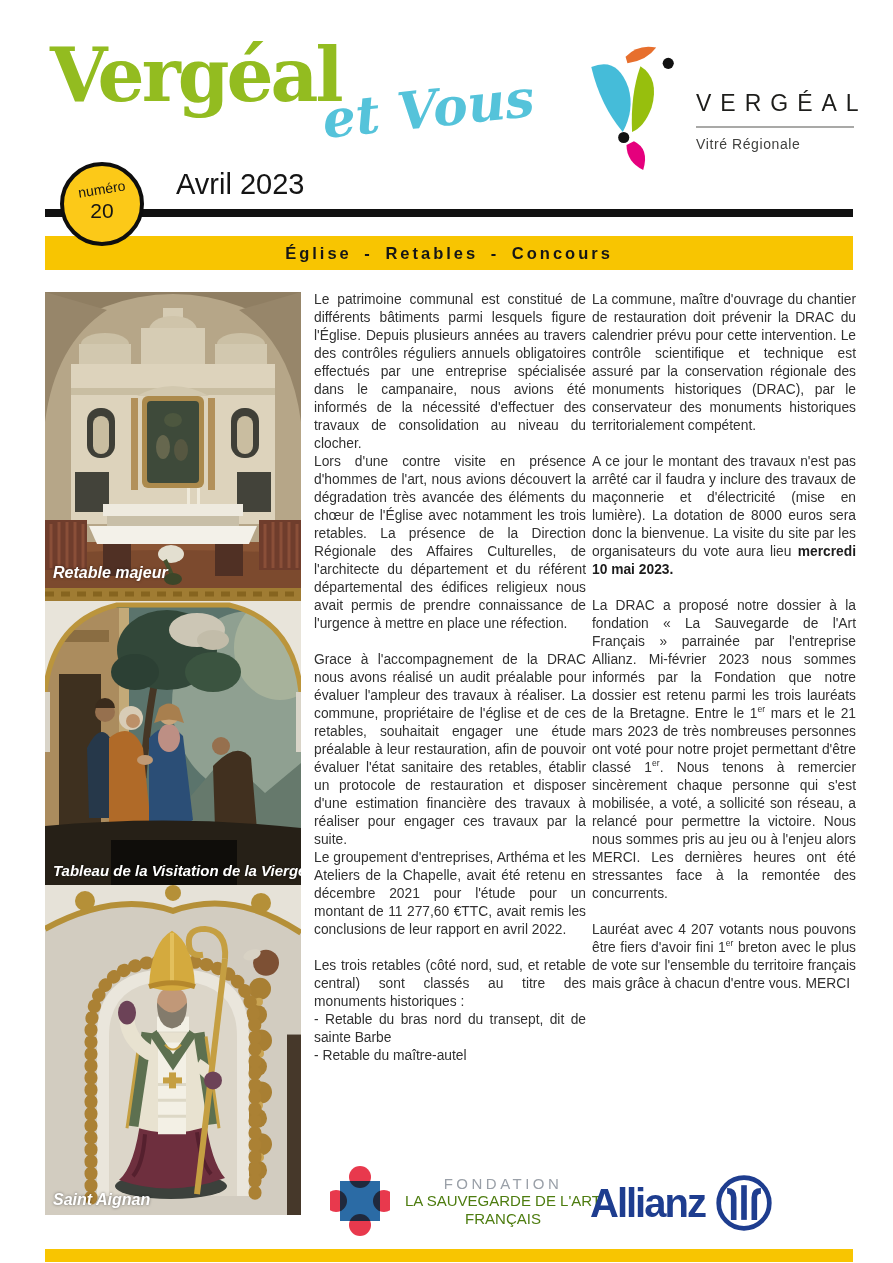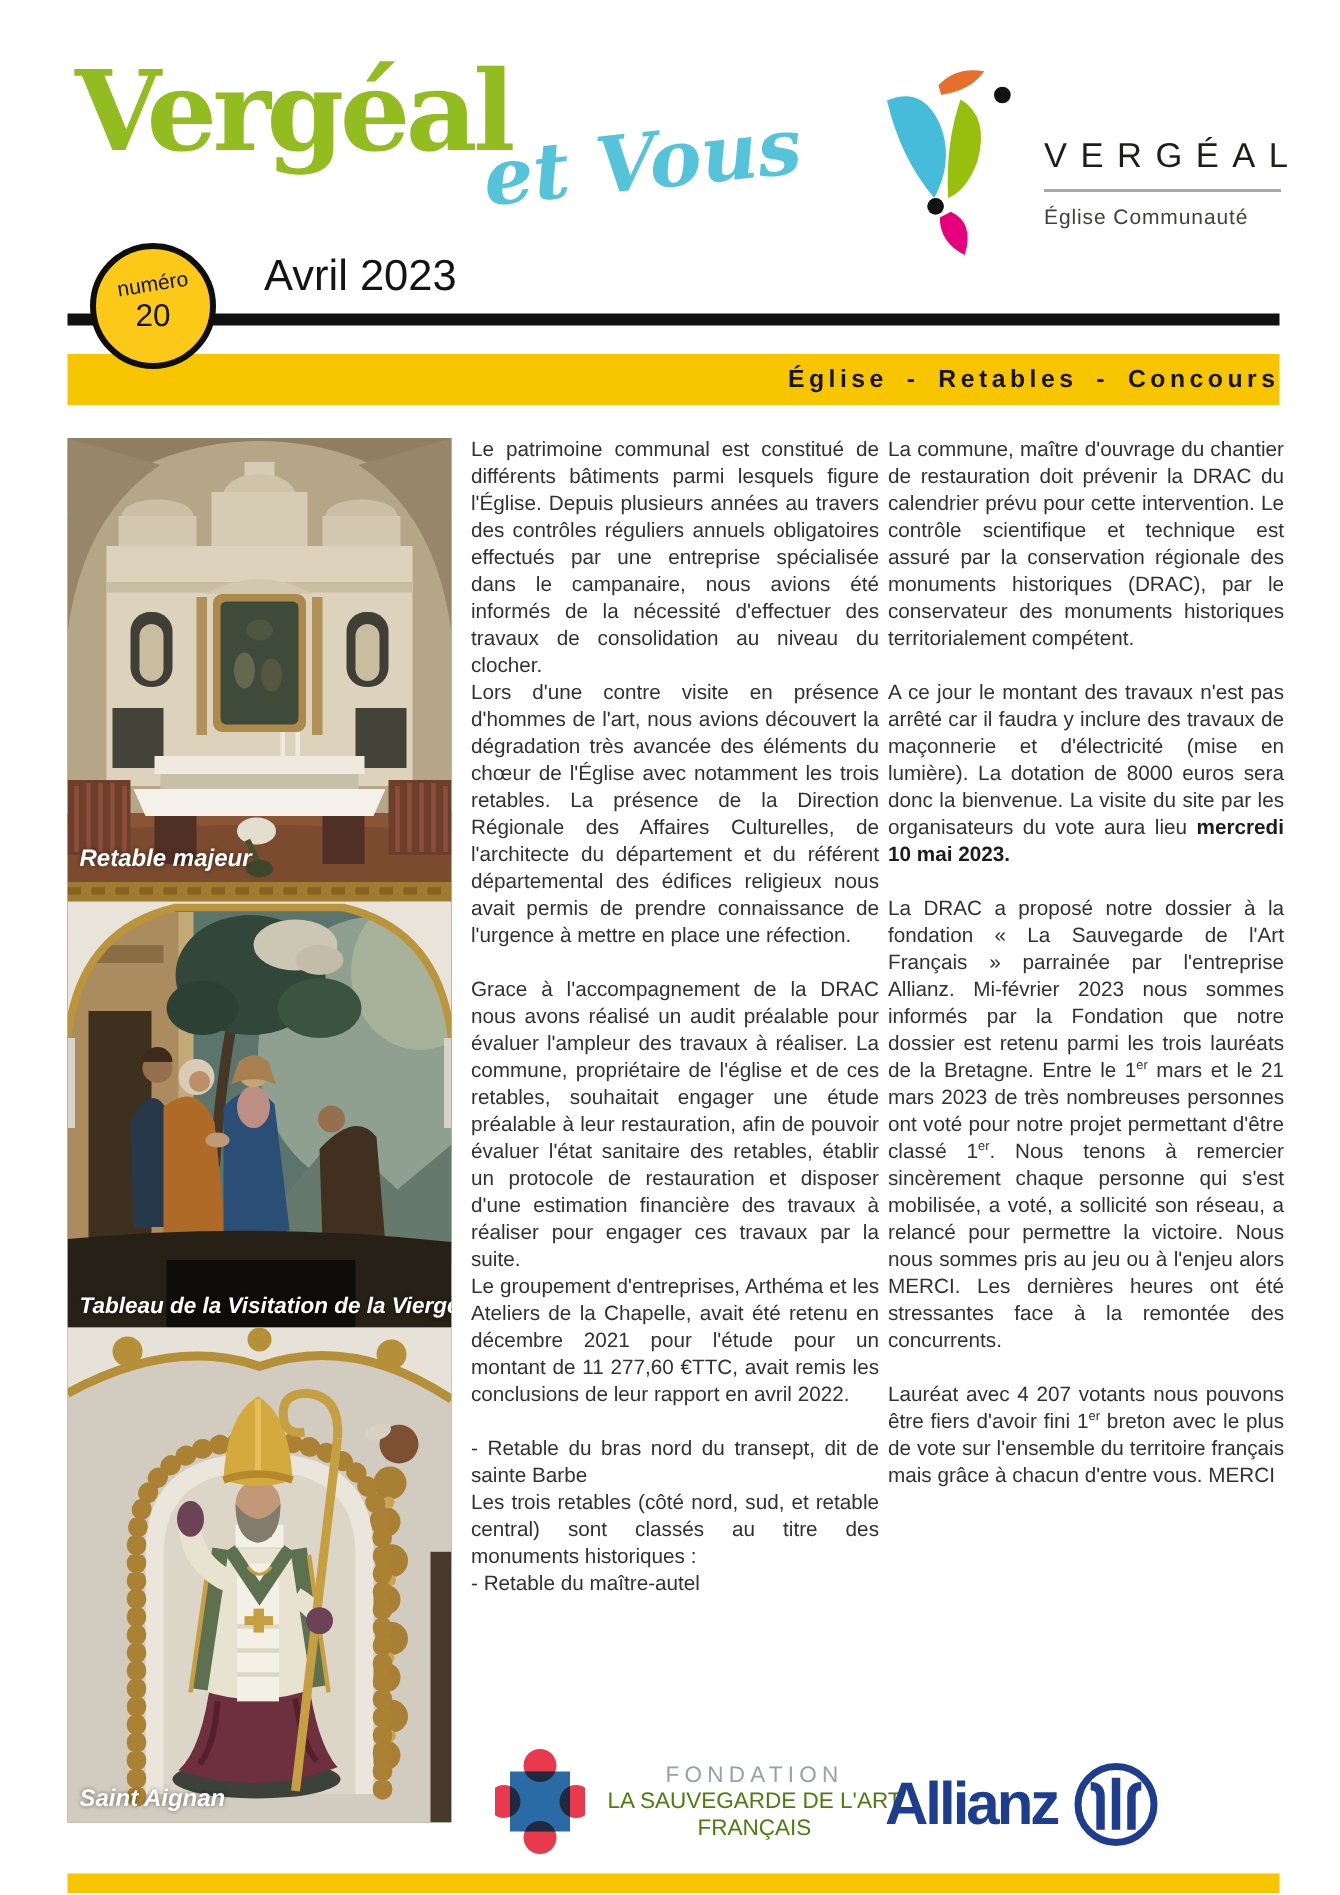--- a/index.html
+++ b/index.html
@@ -22,21 +22,21 @@
 
   .issue-badge{position:absolute;left:60px;top:162px;width:84px;height:84px;border-radius:50%;
     background:#fcc918;border:4px solid #0e0e0e;box-sizing:border-box;z-index:3;
     display:flex;flex-direction:column;align-items:center;justify-content:center;}
   .issue-label{font-size:14px;color:#141414;transform:rotate(-9deg);margin-top:-4px;}
   .issue-number{font-size:21px;color:#141414;margin-top:2px;}
   .date{position:absolute;left:176px;top:168px;font-size:29px;color:#141414;}
   .topbar{position:absolute;left:45px;top:209px;width:808px;height:8px;background:#111;z-index:2;}
 
   .banner{position:absolute;left:45px;top:236px;width:808px;height:34px;background:#f8c501;
-    display:flex;align-items:center;justify-content:flex-end;}
+    display:flex;align-items:center;justify-content:center;}
   .banner-title{font-size:16.5px;font-weight:bold;letter-spacing:3px;word-spacing:5px;color:#161616;}
 
   
   .photos{position:absolute;left:45px;top:292px;width:256px;}
   .photo{position:relative;width:256px;overflow:hidden;background:#8f7e62;}
   .photo svg{display:block;width:100%;height:100%;}
   .photo.p1{height:296px;margin-bottom:11px;}
   .photo.p2{height:297px;margin-bottom:8px;}
   .photo.p3{height:330px;}
   .caption{position:absolute;left:8px;bottom:6px;color:#fff;font-style:italic;font-weight:bold;
@@ -80,21 +80,21 @@
       <path d="M10,28 Q38,16 50,50 Q57,74 44,98 Q20,70 10,28 Z" fill="#45bcd9"></path>
       <path d="M47,17 Q60,3 80,7 Q70,21 49,24 Z" fill="#e76f2d"></path>
       <path d="M63,27 Q84,40 75,72 Q67,93 54,98 Q52,58 63,27 Z" fill="#97bf0d"></path>
       <path d="M56,108 Q73,116 66,139 Q48,130 48,112 Z" fill="#e5007d"></path>
       <circle cx="93" cy="24" r="6" fill="#121212"></circle>
       <circle cx="45" cy="104" r="6" fill="#121212"></circle>
     </svg>
     <div class="brand-text">
       <div class="brand-name">VERGÉAL</div>
       <div class="brand-divider"></div>
-      <div class="brand-sub">Église Communauté</div>
+      <div class="brand-sub">Vitré Régionale</div>
     </div>
   </div>
 
   <div class="issue-badge">
     <div class="issue-label">numéro</div>
     <div class="issue-number">20</div>
   </div>
   <div class="date">Avril 2023</div>
   <div class="topbar"></div>
 
@@ -254,22 +254,22 @@
       </svg>
       <figcaption class="caption">Saint Aignan</figcaption>
     </figure>
   </div>
 
   <div class="textcol col-mid">
       <p class="para"><span>Le patrimoine communal est constitué de différents bâtiments parmi lesquels figure l'Église. Depuis plusieurs années au travers des contrôles réguliers annuels obligatoires effectués par une entreprise spécialisée dans le campanaire, nous avions été informés de la nécessité d'effectuer des travaux de consolidation au niveau du clocher.</span></p>
       <p class="para gap"><span>Lors d'une contre visite en présence d'hommes de l'art, nous avions découvert la dégradation très avancée des éléments du chœur de l'Église avec notamment les trois retables. La présence de la Direction Régionale des Affaires Culturelles, de l'architecte du département et du référent départemental des édifices religieux nous avait permis de prendre connaissance de l'urgence à mettre en place une réfection.</span></p>
       <p class="para"><span>Grace à l'accompagnement de la DRAC nous avons réalisé un audit préalable pour évaluer l'ampleur des travaux à réaliser. La commune, propriétaire de l'église et de ces retables, souhaitait engager une étude préalable à leur restauration, afin de pouvoir évaluer l'état sanitaire des retables, établir un protocole de restauration et disposer d'une estimation financière des travaux à réaliser pour engager ces travaux par la suite.</span></p>
       <p class="para gap"><span>Le groupement d'entreprises, Arthéma et les Ateliers de la Chapelle, avait été retenu en décembre 2021 pour l'étude pour un montant de 11 277,60 €TTC, avait remis les conclusions de leur rapport en avril 2022.</span></p>
+      <p class="para"><span>Les trois retables (côté nord, sud, et retable central) sont classés au titre des monuments historiques :</span></p>
       <p class="para"><span>- Retable du bras nord du transept, dit de sainte Barbe</span></p>
-      <p class="para"><span>Les trois retables (côté nord, sud, et retable central) sont classés au titre des monuments historiques :</span></p>
       <p class="para"><span>- Retable du maître-autel</span></p>
     </div>
   <div class="textcol col-right">
       <p class="para gap"><span>La commune, maître d'ouvrage du chantier de restauration doit prévenir la DRAC du calendrier prévu pour cette intervention. Le contrôle scientifique et technique est assuré par la conservation régionale des monuments historiques (DRAC), par le conservateur des monuments historiques territorialement compétent.</span></p>
       <p class="para gap"><span>A ce jour le montant des travaux n'est pas arrêté car il faudra y inclure des travaux de maçonnerie et d'électricité (mise en lumière). La dotation de 8000 euros sera donc la bienvenue. La visite du site par les organisateurs du vote aura lieu </span><strong>mercredi 10 mai 2023.</strong></p>
       <p class="para gap"><span>La DRAC a proposé notre dossier à la fondation « La Sauvegarde de l'Art Français » parrainée par l'entreprise Allianz. Mi-février 2023 nous sommes informés par la Fondation que notre dossier est retenu parmi les trois lauréats de la Bretagne. Entre le 1</span><sup>er</sup><span> mars et le 21 mars 2023 de très nombreuses personnes ont voté pour notre projet permettant d'être classé 1</span><sup>er</sup><span>. Nous tenons à remercier sincèrement chaque personne qui s'est mobilisée, a voté, a sollicité son réseau, a relancé pour permettre la victoire. Nous nous sommes pris au jeu ou à l'enjeu alors MERCI. Les dernières heures ont été stressantes face à la remontée des concurrents.</span></p>
       <p class="para"><span>Lauréat avec 4 207 votants nous pouvons être fiers d'avoir fini 1</span><sup>er</sup><span> breton avec le plus de vote sur l'ensemble du territoire français mais grâce à chacun d'entre vous. MERCI</span></p>
     </div>
 
   <div class="fondation">

